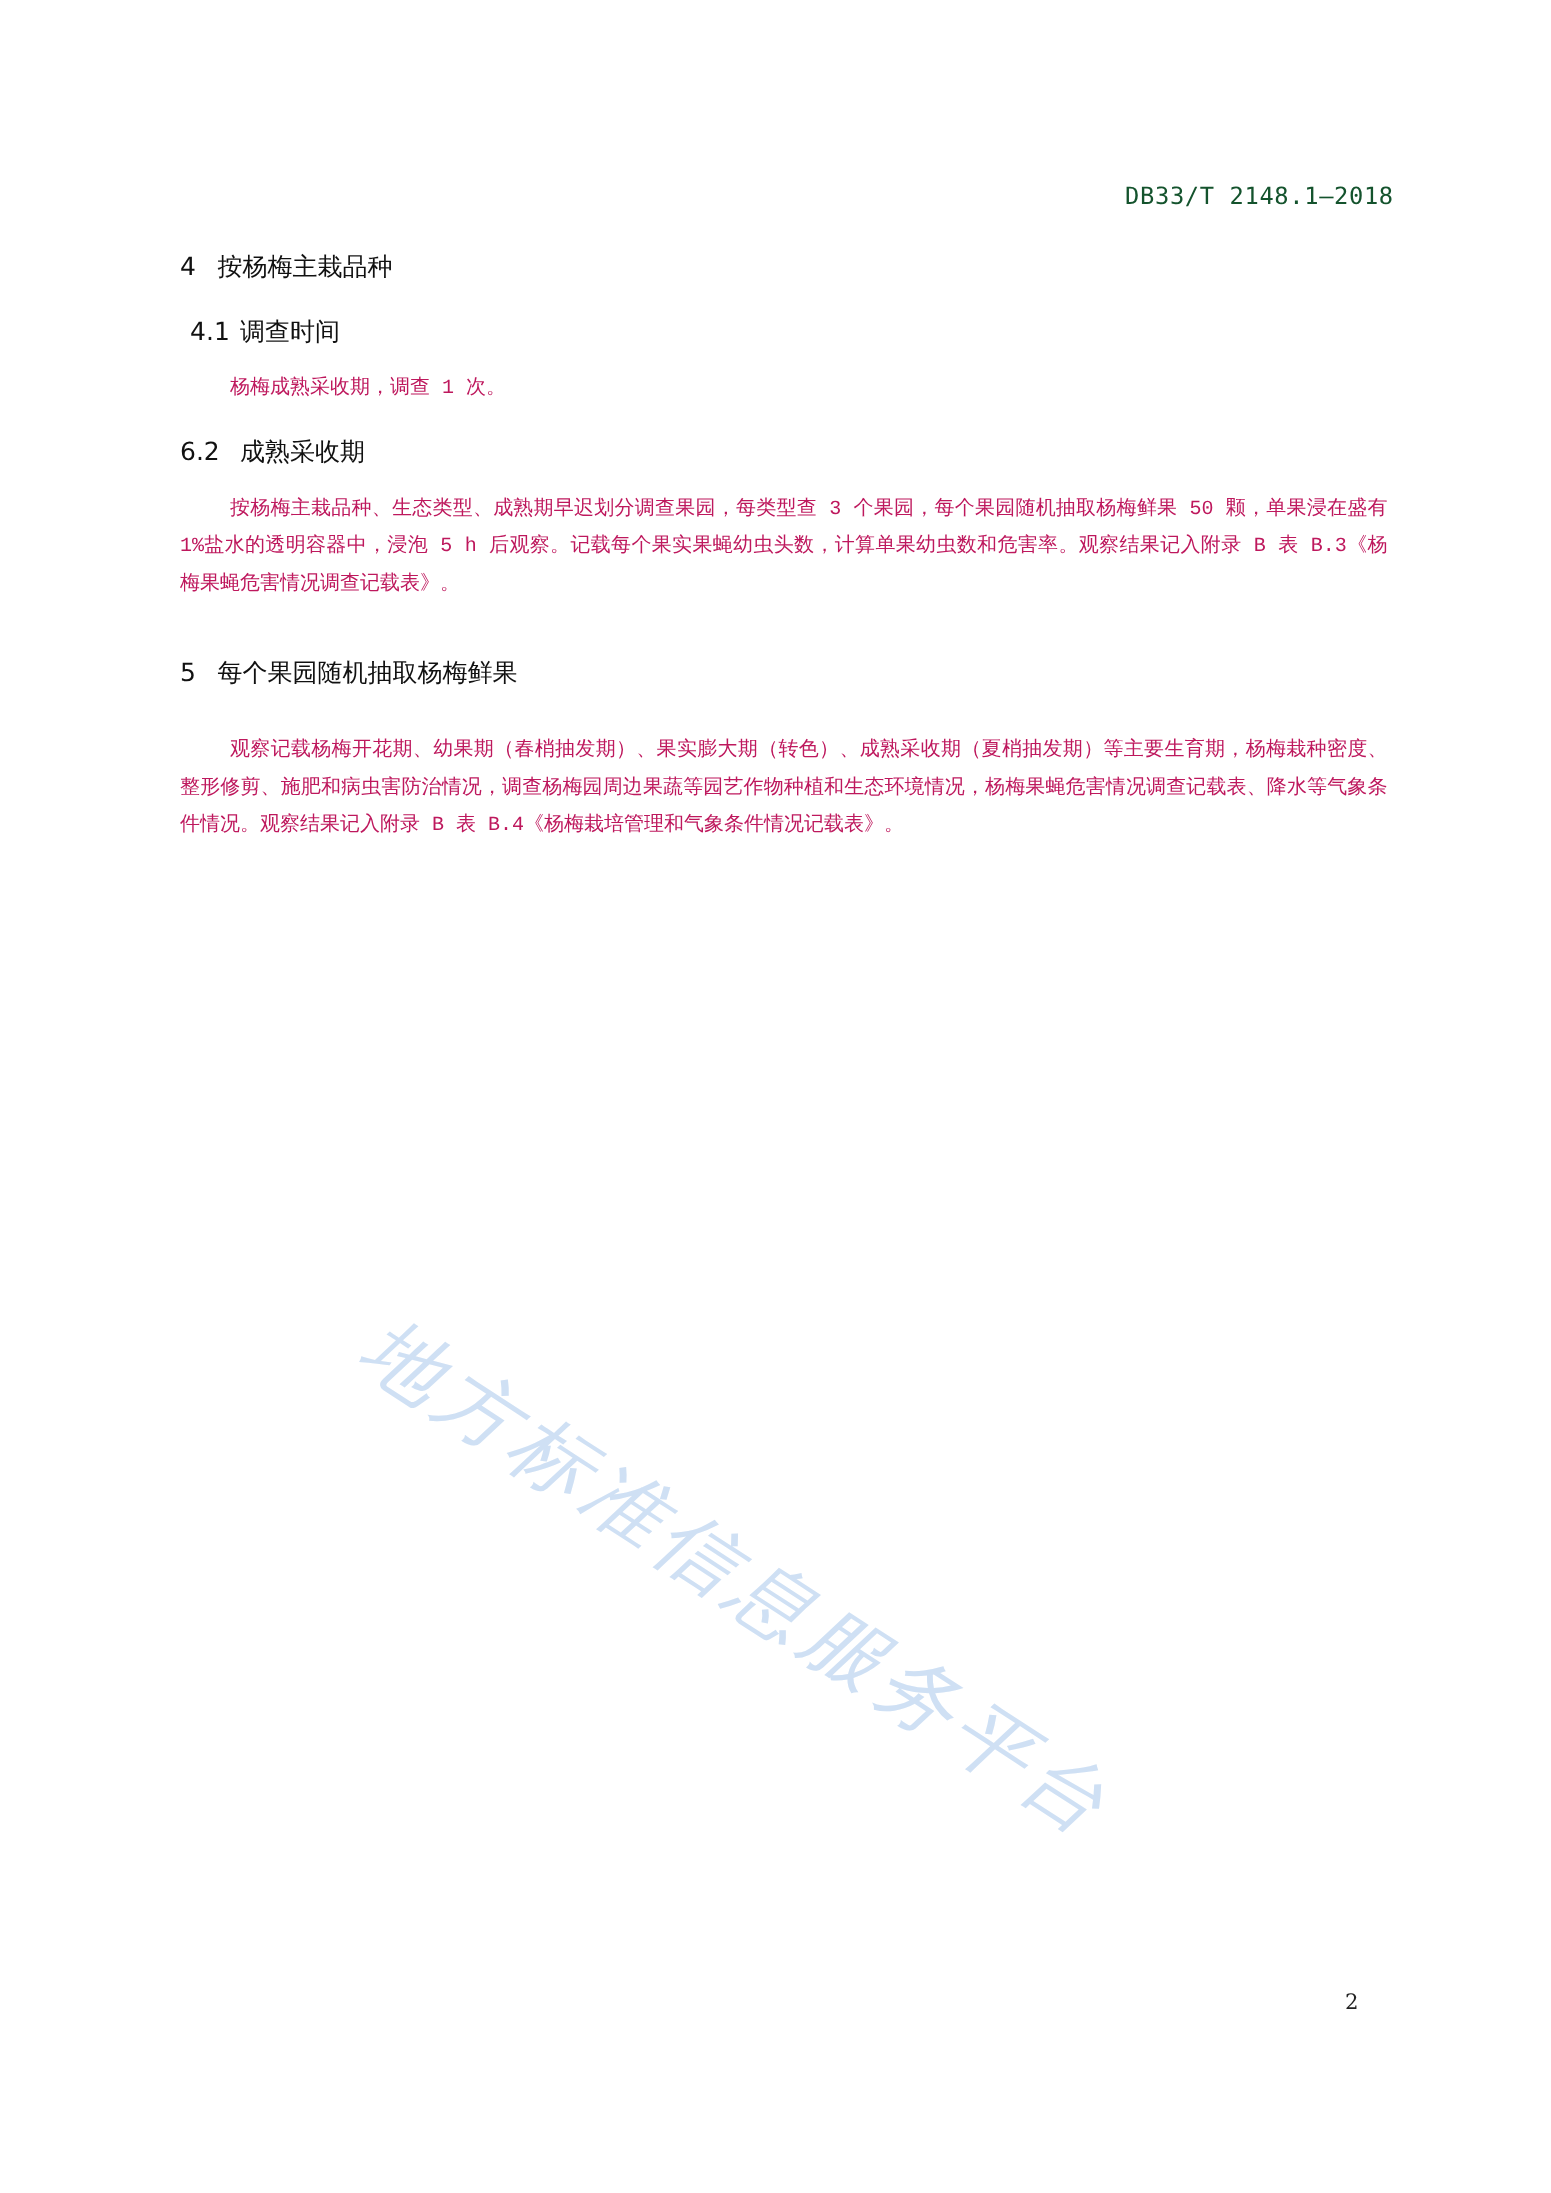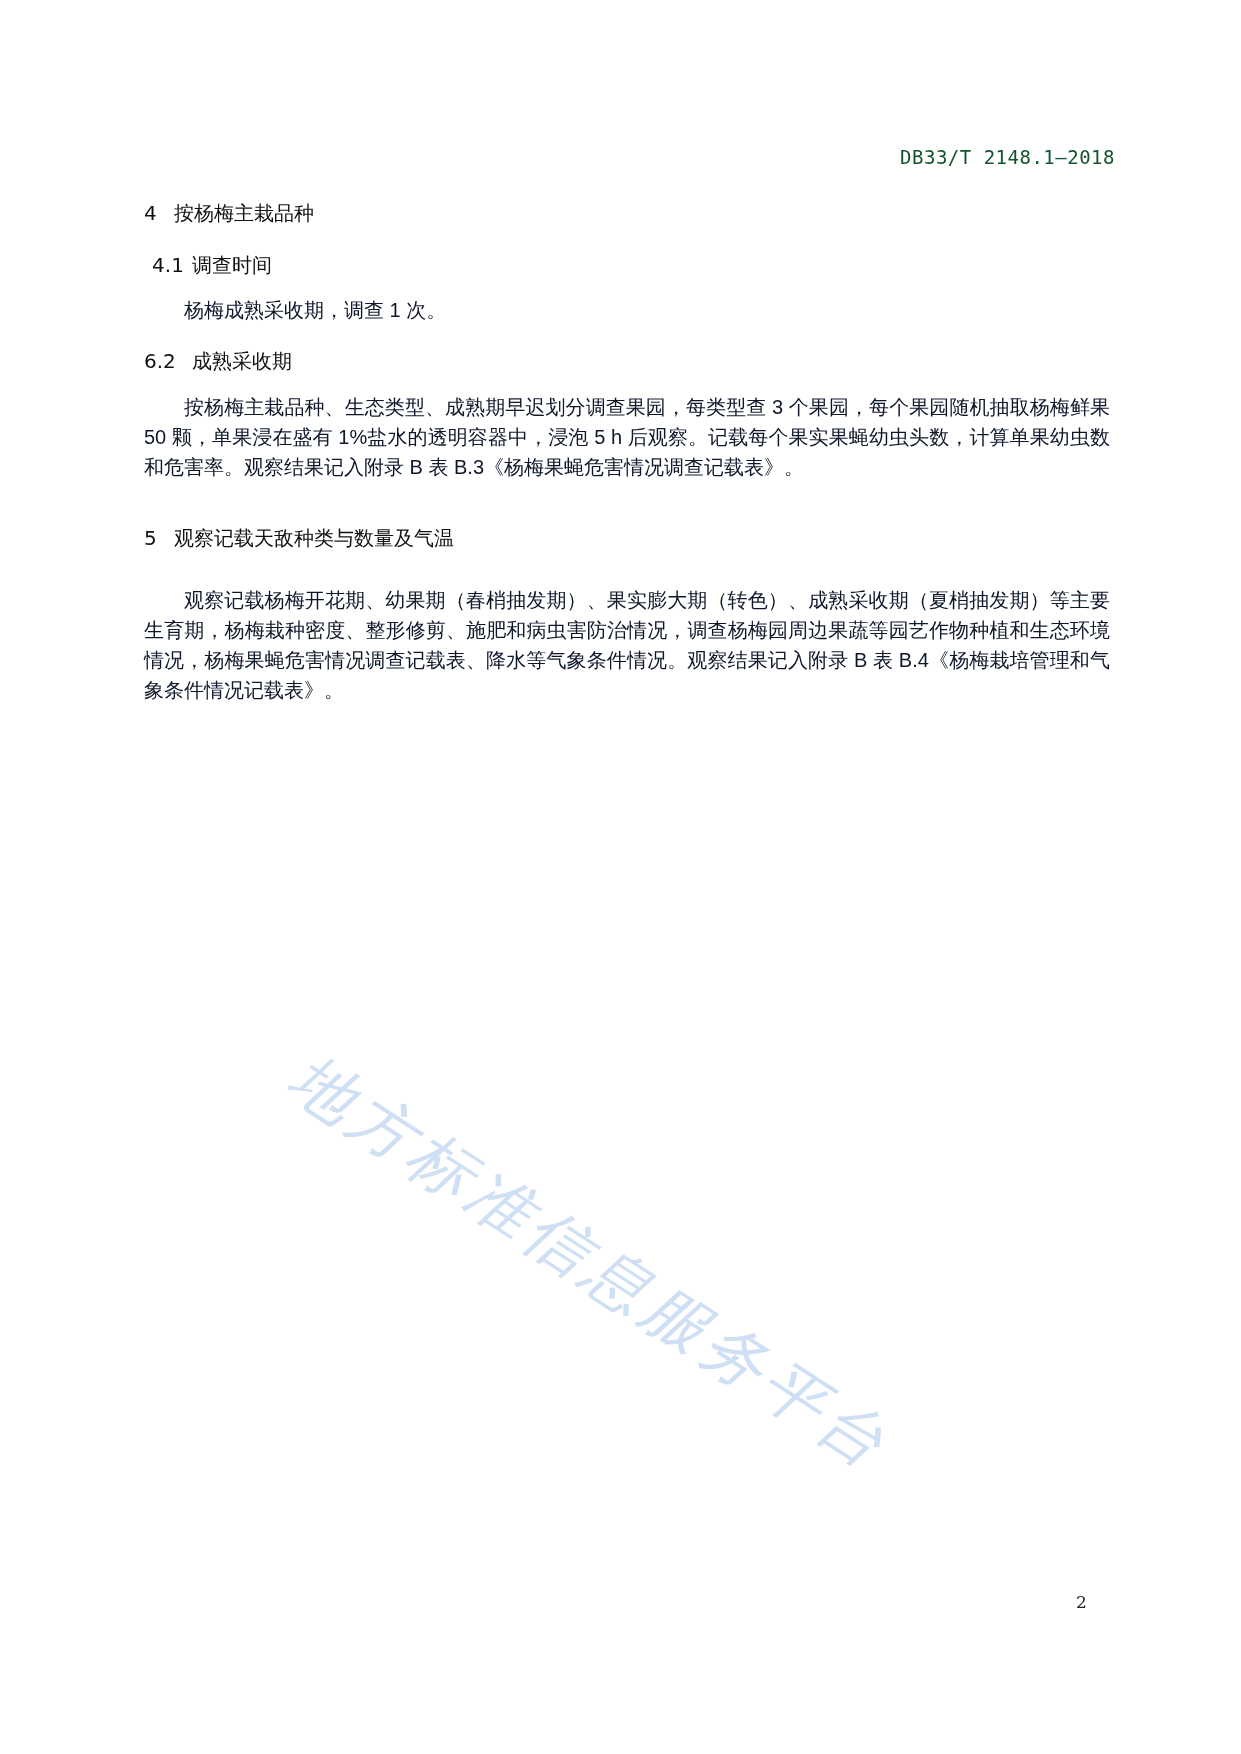--- a/index.html
+++ b/index.html
@@ -9,23 +9,23 @@
     font-family: "DejaVu Sans Mono", "Liberation Mono", monospace;
     font-size: 19px; letter-spacing: 0.5px; color: #14532d;
   }
   .content { position: absolute; left: 144px; top: 0; width: 966px; }
   .h { position: absolute; left: 0; font-family: "DejaVu Sans", "Liberation Sans", sans-serif; font-size: 20px; color: #111; white-space: nowrap; }
   .h .num { display: inline-block; }
   .h1 .num { width: 30px; }
   .h2 .num { width: 48px; }
   .p {
     position: absolute; left: 0; width: 966px;
-    font-family: Liberation Sans, sans-serif;
-    font-size: 20px; line-height: 30px; text-align: justify; text-indent: 40px;
-    color: #0f172a;
+    font-family: Liberation Mono, monospace;
+    font-size: 16px; line-height: 30px; text-align: justify; text-indent: 40px;
+    color: #be185d;
   }
   .watermark {
     position: absolute; left: 320px; top: 1035px;
     transform-origin: left top; transform: rotate(33deg);
     font-family: "DejaVu Sans", sans-serif; font-size: 64px; letter-spacing: 6px;
     color: #cfe0f4; white-space: nowrap; font-style: italic; pointer-events: none;
   }
   .page-number {
     position: absolute; top: 1592px; left: 1076px;
     font-family: "DejaVu Serif", "Liberation Serif", serif; font-size: 17px; color: #222;
@@ -48,21 +48,21 @@
 
   <div class="p" style="top:295px;">杨梅成熟采收期，调查 1 次。</div>
 
   <div class="h h2" style="top:348px;">
     <span class="num">6.2</span><span>成熟采收期</span>
   </div>
 
   <div class="p" style="top:392px;">按杨梅主栽品种、生态类型、成熟期早迟划分调查果园，每类型查 3 个果园，每个果园随机抽取杨梅鲜果 50 颗，单果浸在盛有 1%盐水的透明容器中，浸泡 5 h 后观察。记载每个果实果蝇幼虫头数，计算单果幼虫数和危害率。观察结果记入附录 B 表 B.3《杨梅果蝇危害情况调查记载表》。</div>
 
   <div class="h h1" style="top:525px;">
-    <span class="num">5</span><span>观察记载天敌种类与数量及气温</span>
+    <span class="num">5</span><span>每个果园随机抽取杨梅鲜果</span>
   </div>
 
   <div class="p" style="top:585px;">观察记载杨梅开花期、幼果期（春梢抽发期）、果实膨大期（转色）、成熟采收期（夏梢抽发期）等主要生育期，杨梅栽种密度、整形修剪、施肥和病虫害防治情况，调查杨梅园周边果蔬等园艺作物种植和生态环境情况，杨梅果蝇危害情况调查记载表、降水等气象条件情况。观察结果记入附录 B 表 B.4《杨梅栽培管理和气象条件情况记载表》。</div>
 </div>
 
 <div class="watermark">地方标准信息服务平台</div>
 
 <div class="page-number">2</div>
 
 </body></html>

